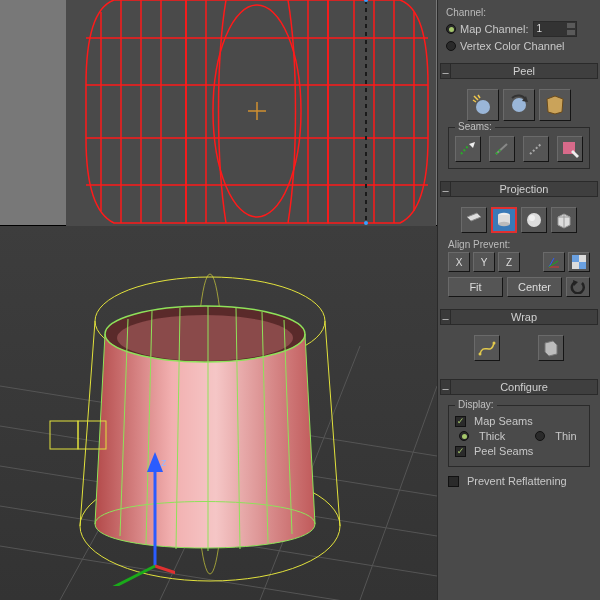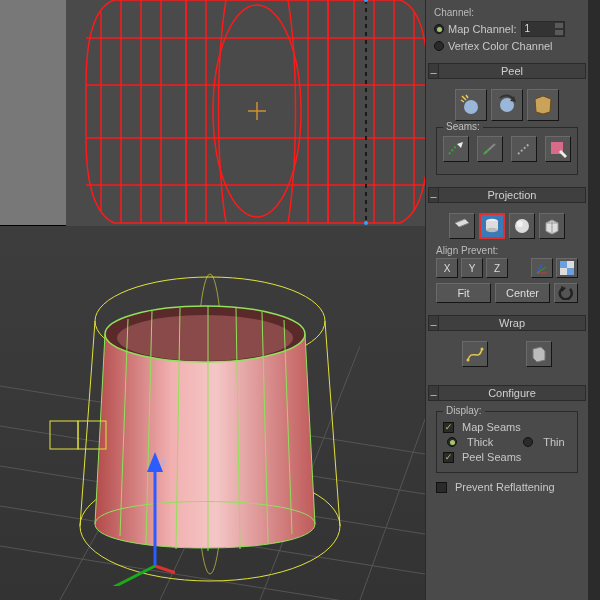--- a/index.html
+++ b/index.html
@@ -18,21 +18,21 @@
   .viewport-3d {
     position: absolute; left: 0; top: 226px; width: 437px; height: 374px;
     background: linear-gradient(#3d3d3d,#333333);
   }
   .grid3d { position:absolute; left:0; top:0; }
   .cylinder { position: absolute; left: 90px; top: 60px; width: 230px; height: 290px; }
   .cylinder svg { width:100%; height:100%; overflow:visible; }
   .gizmo { position:absolute; left:35px; top:345px; width:140px; height:140px; }
   
   .side-panel {
-    position: absolute; right: 12px; top: 0; width: 163px; height: 600px;
+    position: absolute; right: 0; top: 0; width: 163px; height: 600px;
     background: #4a4a4a; color: #c8c8c8; font-size: 11px; border-left:1px solid #2a2a2a;
   }
   .rollout { margin: 2px 2px 6px 2px; background:#4a4a4a; }
   .rollout-head {
     background: #3f3f3f; height: 16px; line-height: 16px; border:1px solid #2a2a2a;
     display:flex; align-items:center; position:relative; margin-bottom:4px;
   }
   .rollout-dash {
     width:10px; text-align:center; color:#ccc; background:#3a3a3a; height:100%;
     border-right:1px solid #2a2a2a;
@@ -51,21 +51,21 @@
   .radio { width:10px; height:10px; border-radius:50%; background:#2a2a2a; border:1px solid #111; display:flex; align-items:center; justify-content:center; }
   .radio.on::after { content:""; width:5px; height:5px; border-radius:50%; background:#a5c76b; }
   .check { width:11px; height:11px; background:#2a2a2a; border:1px solid #111; display:inline-flex; align-items:center; justify-content:center; margin-right:4px;}
   .check.on::after { content:"✓"; color:#a5c76b; font-size:9px; line-height:9px; }
   
   .icon-row { display:flex; gap:4px; justify-content:center; align-items:center; margin:4px 0 6px 0; }
   .ico-btn { width:26px; height:26px; background:#555; border:1px outset #6a6a6a; display:flex; align-items:center; justify-content:center; font-size:14px; color:#ddd; }
   .ico-btn.big { width:32px; height:32px; }
   .ico-btn.sel { border:2px solid #e03030; background:#3a7ab8; }
   
-  .seams-box { border:1px solid #2a2a2a; padding:6px 6px 10px 6px; position:relative; margin-top:4px; }
+  .seams-box { border:1px solid #2a2a2a; padding:6px 6px 4px 6px; position:relative; margin-top:4px; }
   .box-title { position:absolute; top:-7px; left:6px; background:#4a4a4a; padding:0 3px; font-size:10px; color:#c0c0c0; }
   
   .axis-btn { width:22px; height:20px; background:#555; border:1px outset #6a6a6a; display:flex; align-items:center; justify-content:center; font-size:10px; color:#ddd; }
   .btn { background:#555; border:1px outset #6a6a6a; color:#ddd; font-size:11px; height:20px; display:flex; align-items:center; justify-content:center; }
   .row { display:flex; gap:4px; align-items:center; }
   .subhead { font-size:10px; color:#bbb; margin:3px 0 2px 0;}
 </style>
 </head>
 <body>
 

